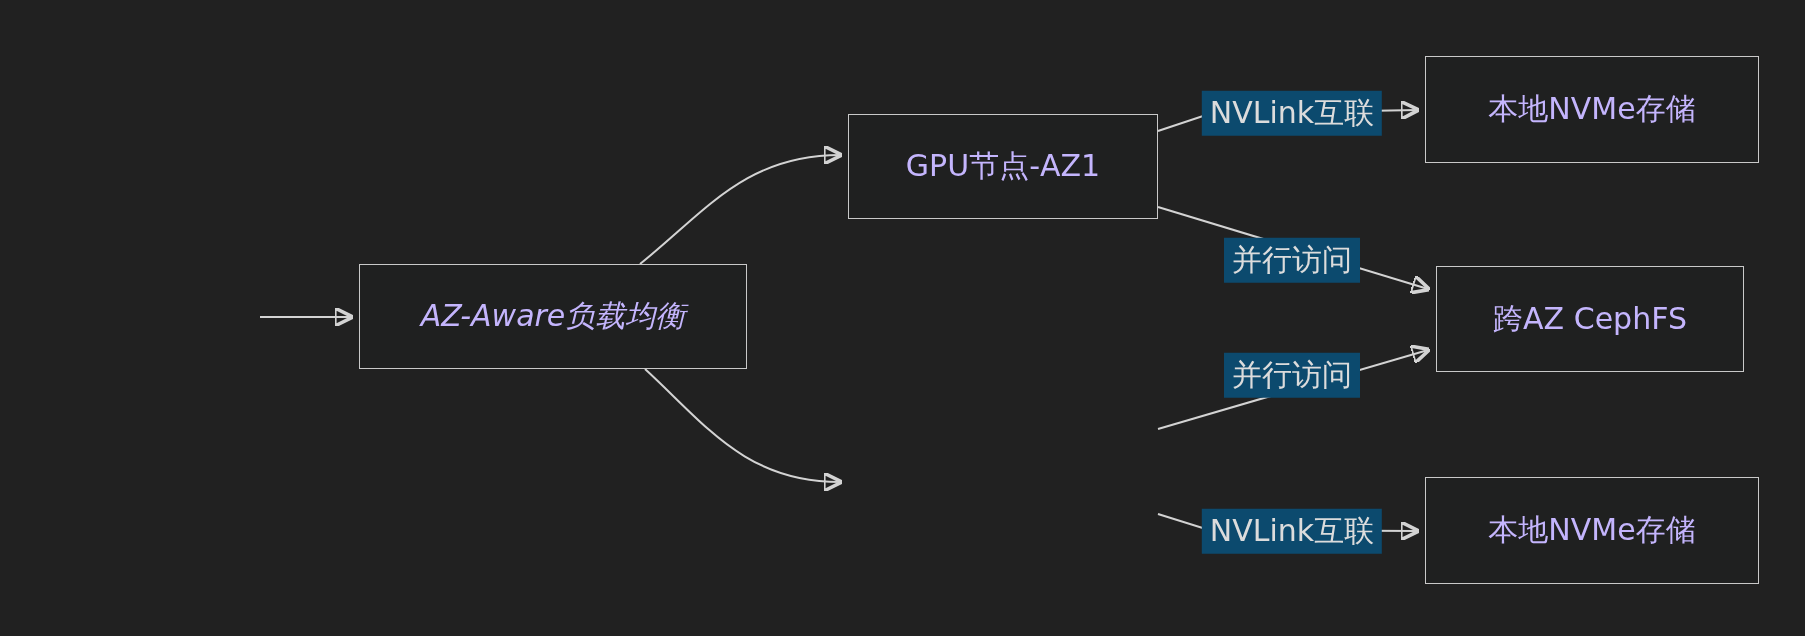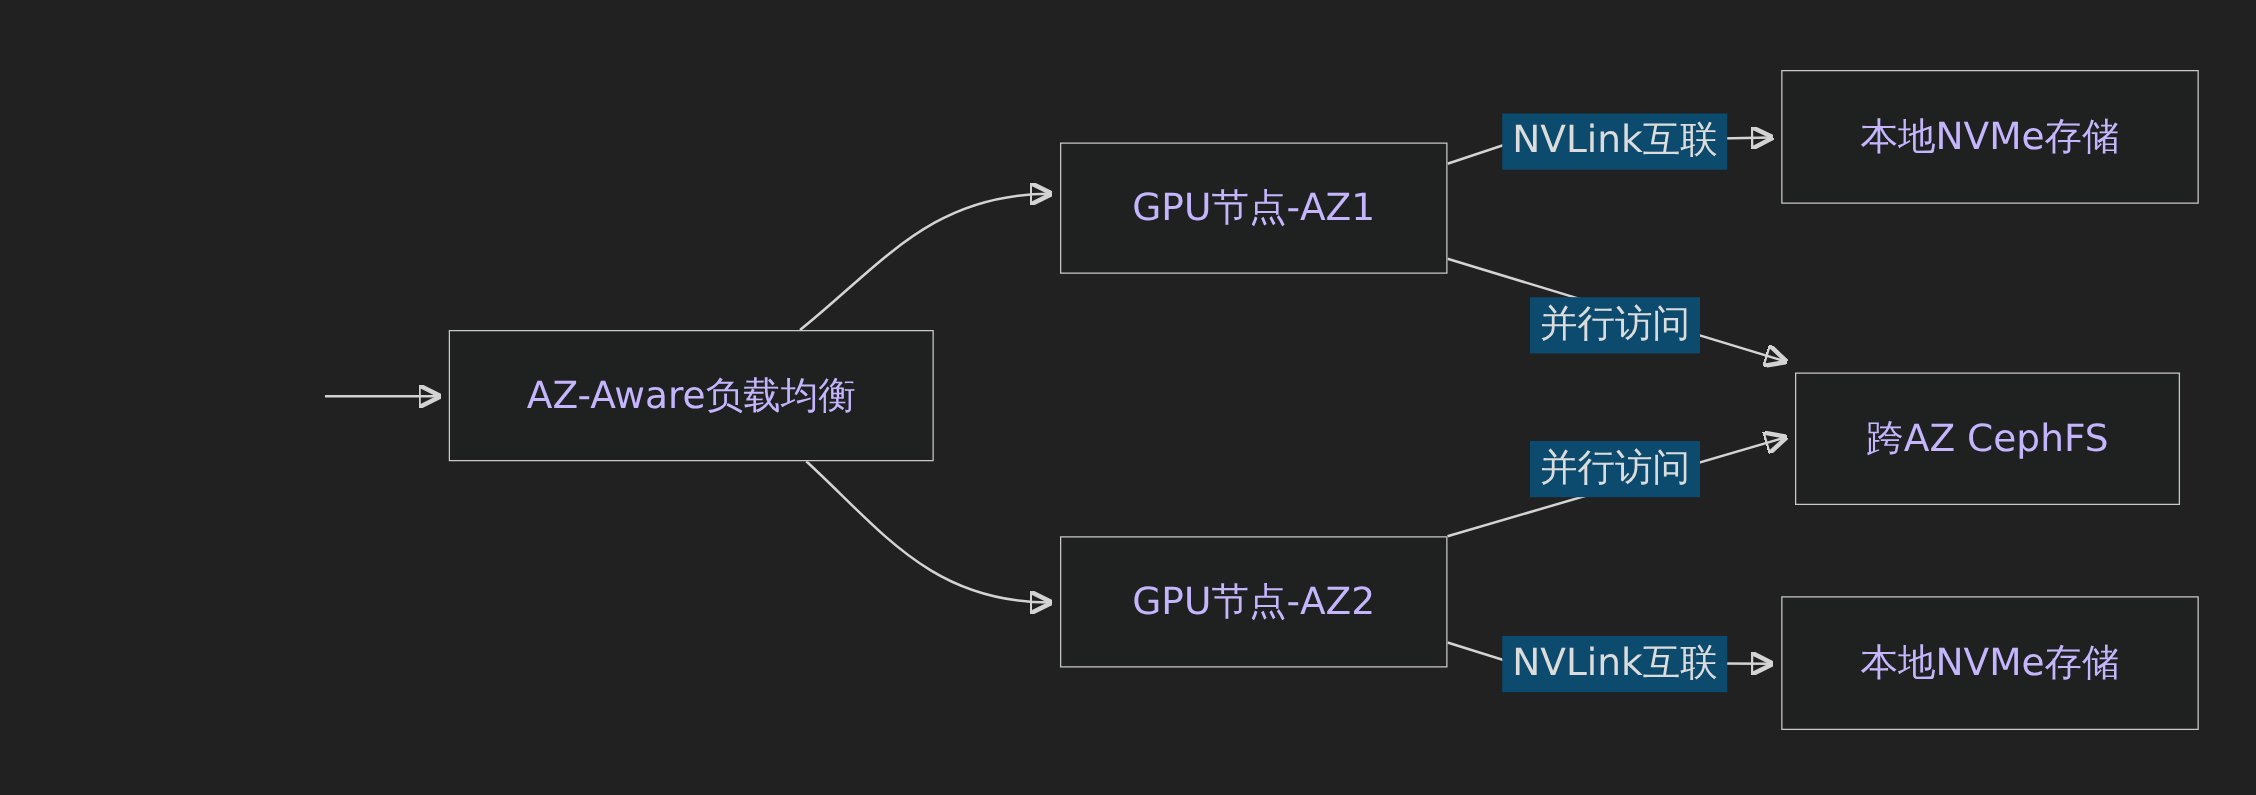--- a/index.html
+++ b/index.html
@@ -44,25 +44,25 @@
     transform: translate(-50%, -50%);
     background: #0c4a6e;
     color: #dcdcdc;
     font-size: 30px;
     line-height: 1.35;
     padding: 2px 8px;
     white-space: nowrap;
   }
   
   .n-client { left: 55px;   top: 264px; width: 205px; height: 105px; }
-  .n-lb     { left: 359px;  top: 264px; width: 388px; height: 105px; }
+  .n-lb     { left: 359px;  top: 264px; width: 388px; height: 105px; font-style: italic; }
   .n-gpu1   { left: 848px;  top: 102px; width: 310px; height: 105px; margin-top: 12px; }
   .n-gpu2   { left: 848px;  top: 429px; width: 310px; height: 105px; }
   .n-nvme1  { left: 1425px; top: 56px;  width: 334px; height: 107px; }
-  .n-ceph   { left: 1436px; top: 266px; width: 308px; height: 106px; margin-top: 32px; }
+  .n-ceph   { left: 1436px; top: 266px; width: 308px; height: 106px; }
   .n-nvme2  { left: 1425px; top: 477px; width: 334px; height: 107px; }
   
   .l-nvlink1   { left: 1292px; top: 113px; }
   .l-parallel1 { left: 1292px; top: 260px; }
   .l-parallel2 { left: 1292px; top: 375px; }
   .l-nvlink2   { left: 1292px; top: 531px; }
 </style>
 </head>
 <body>
 
@@ -85,23 +85,20 @@
 
 
   <div class="node n-lb">
     <span>AZ-Aware负载均衡</span>
   </div>
 
   <div class="node n-gpu1">
     <span>GPU节点-AZ1</span>
   </div>
 
-  <div class="node n-gpu2">
-    <span>GPU节点-AZ2</span>
-  </div>
 
   <div class="node n-nvme1">
     <span>本地NVMe存储</span>
   </div>
 
   <div class="node n-ceph">
     <span>跨AZ CephFS</span>
   </div>
 
   <div class="node n-nvme2">

